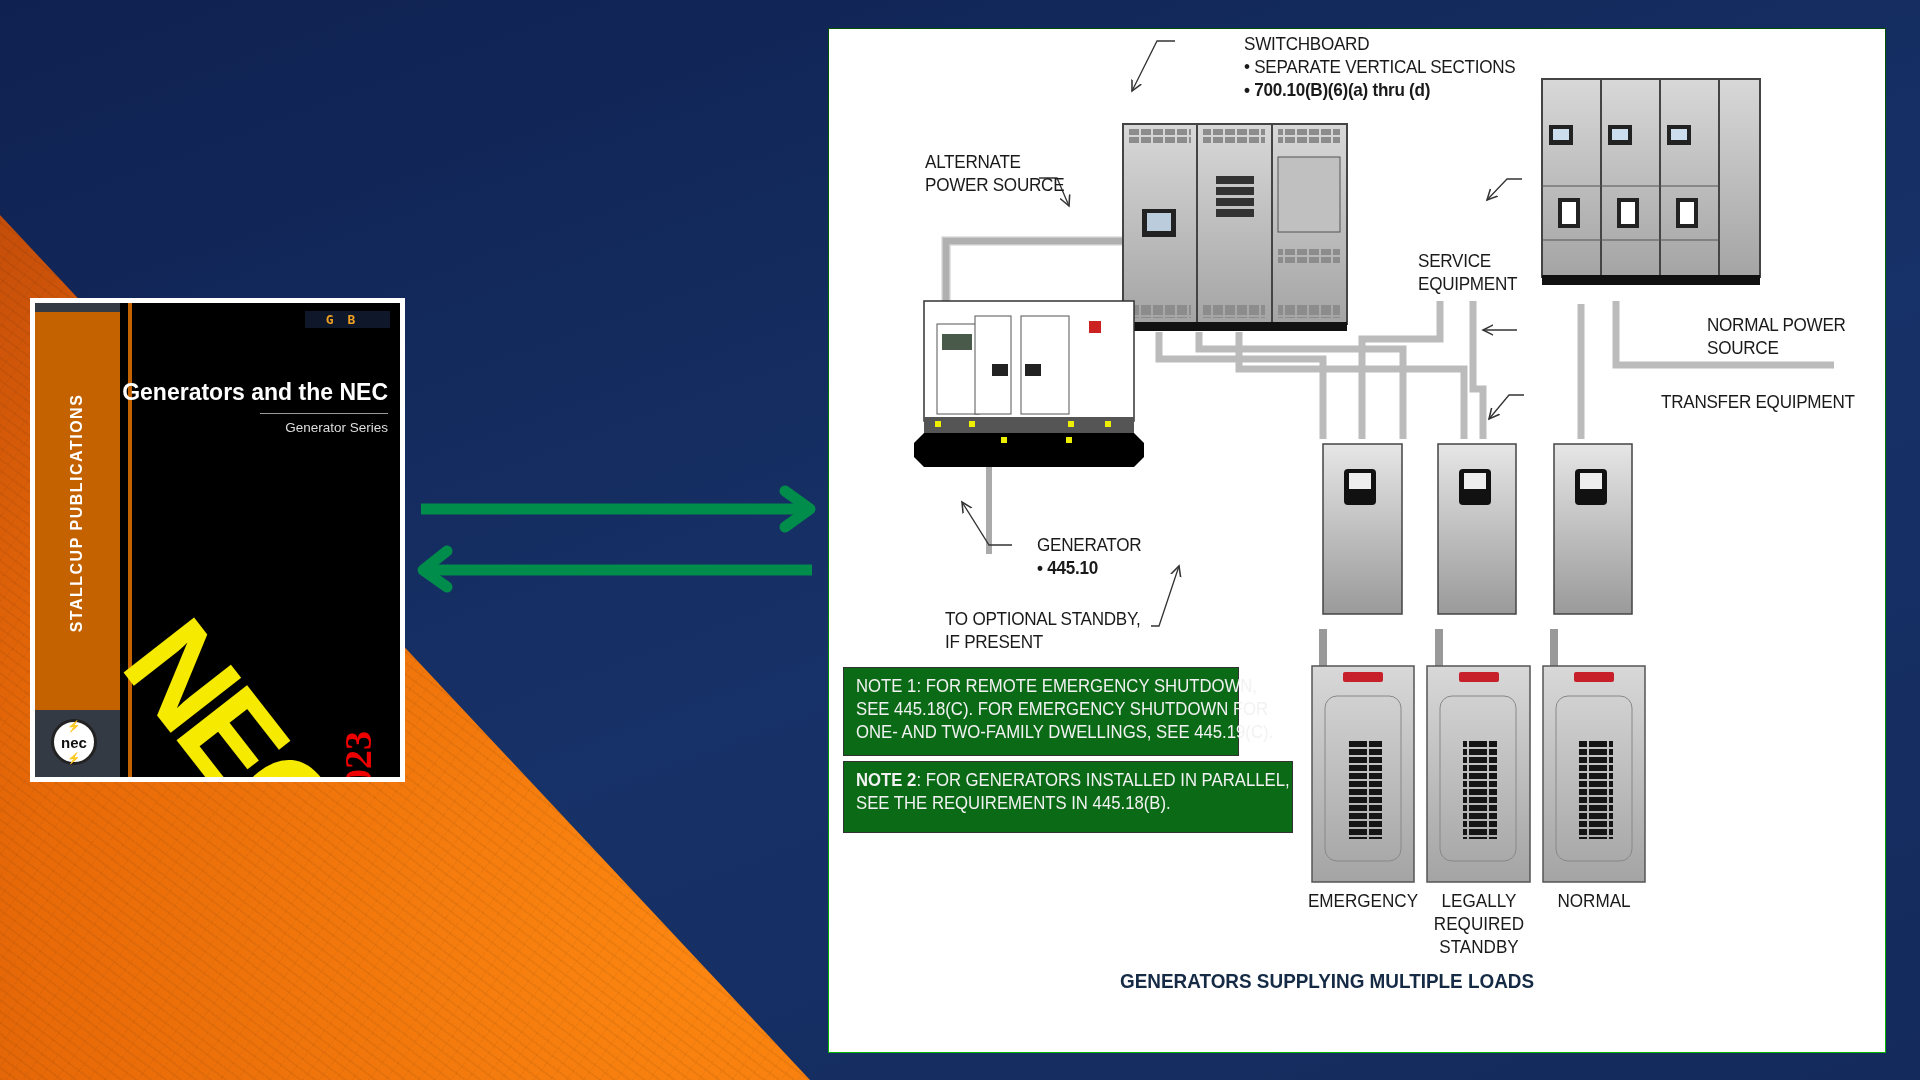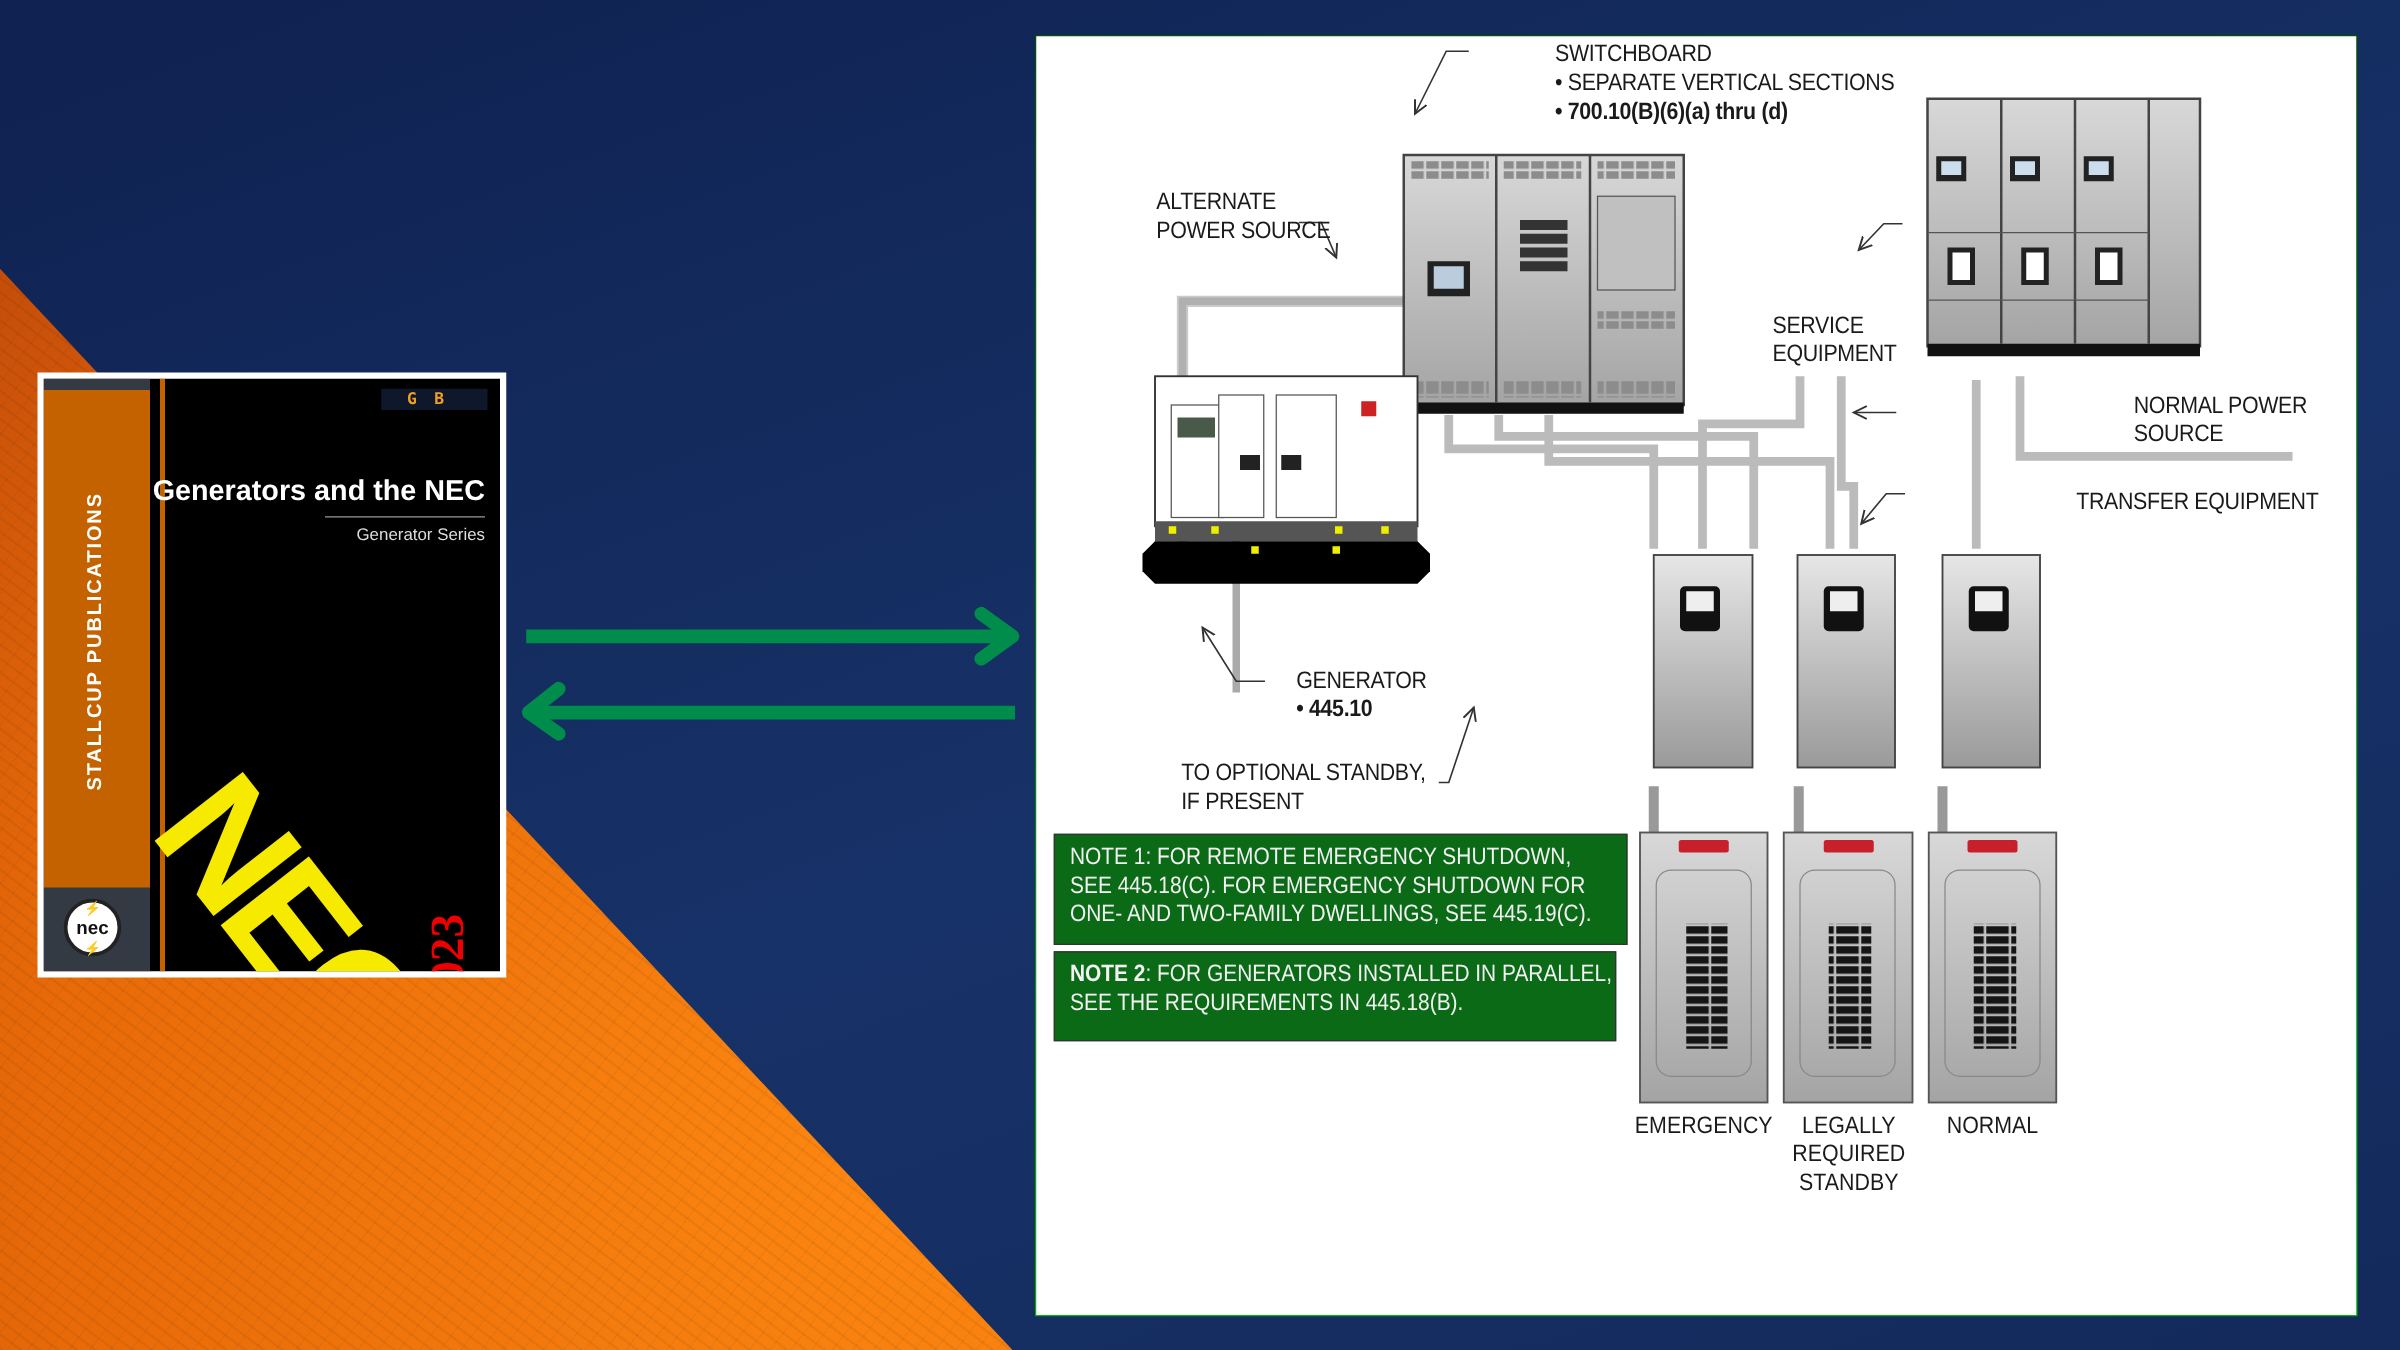--- a/index.html
+++ b/index.html
@@ -261,21 +261,21 @@
     <div class="lbl" style="left:832px;top:361px;">TRANSFER EQUIPMENT</div>
     <div class="lbl" style="left:208px;top:504px;">
       <div>GENERATOR</div>
       <div style="font-weight:bold">• 445.10</div>
     </div>
     <div class="lbl" style="left:116px;top:578px;">
       <div>TO OPTIONAL STANDBY,</div>
       <div>IF PRESENT</div>
     </div>
 
-    <div class="note" style="left:14px;top:638px;width:459px;height:89px;">
+    <div class="note" style="left:14px;top:638px;width:396px;height:89px;">
       <span class="txt">NOTE 1: FOR REMOTE EMERGENCY SHUTDOWN,</span>
       <span class="txt">SEE 445.18(C). FOR EMERGENCY SHUTDOWN FOR</span>
       <span class="txt">ONE- AND TWO-FAMILY DWELLINGS, SEE 445.19(C).</span>
     </div>
     <div class="note" style="left:14px;top:732px;width:450px;height:72px;">
       <span class="txt"><b>NOTE 2</b><span>: FOR GENERATORS INSTALLED IN PARALLEL,</span></span>
       <span class="txt">SEE THE REQUIREMENTS IN 445.18(B).</span>
     </div>
 
     <div class="panel-lbl" style="left:470px;top:860px;width:128px;">
@@ -284,15 +284,16 @@
     <div class="panel-lbl" style="left:586px;top:860px;width:128px;">
       <div>LEGALLY</div>
       <div>REQUIRED</div>
       <div>STANDBY</div>
     </div>
     <div class="panel-lbl" style="left:701px;top:860px;width:128px;">
       <div>NORMAL</div>
     </div>
 
     <div class="title" style="top:940px;left:-30px;">
+      <div><span>GENERATORS SUPPLYING MULTIPLE LOADS</span></div>
     </div>
   </div>
 </div>
 
 </body></html>

